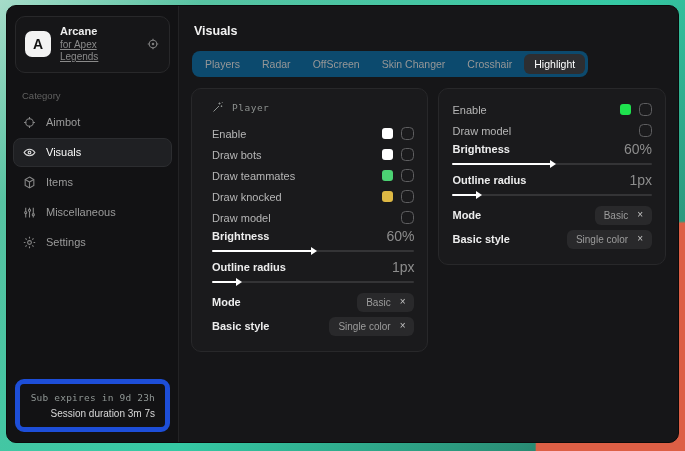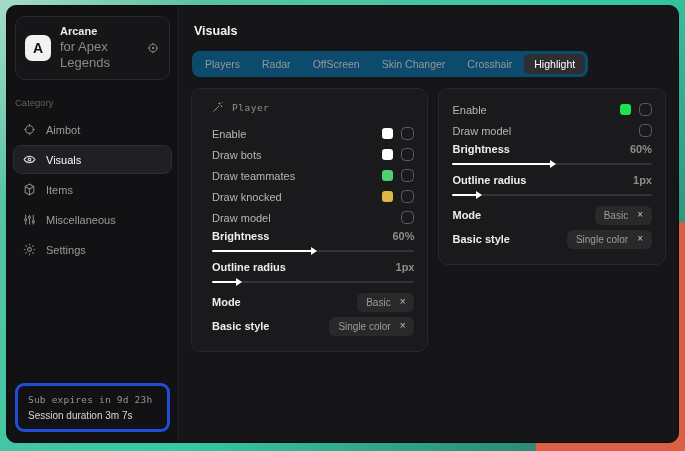--- a/index.html
+++ b/index.html
@@ -22,34 +22,34 @@
     margin:10px 8px 0; border:1px solid #28282a; border-radius:10px;
     padding:8px 9px; display:flex; align-items:center; gap:9px; background:#161618;
   }
   .logo {
     width:26px; height:26px; border-radius:7px; background:#f2f2f2; color:#111;
     display:flex; align-items:center; justify-content:center;
     font-weight:700; font-size:14px; flex-shrink:0;
   }
   .app-meta { line-height:1.25; }
   .app-name { font-size:11px; font-weight:700; color:#ededed; }
-  .app-sub  { font-size:13px; color:#8a8a8a; }
+  .app-sub  { font-size:10px; color:#8a8a8a;text-decoration:underline; }
   .hdr-icon { margin-left:auto; color:#7d7d7d; display:flex; }
-  .category { margin:17px 8px 7px; font-size:9.5px; color:#616161; }
+  .category { margin:17px 15px 7px; font-size:9.5px; color:#616161; }
   .nav { display:flex; flex-direction:column; gap:1px; padding:0 6px; }
   .nav-item {
     display:flex; align-items:center; gap:10px; padding:7px 9px;
     border-radius:8px; color:#9b9b9b; font-size:11px; border:1px solid transparent;
     cursor:default;
   }
   .nav-item.selected { background:#1f2023; border-color:#2c2d30; color:#fafafa; }
   .nav-item .icn { display:flex; color:inherit; opacity:.85; }
   .sidebar-footer {
-    margin:auto 8px 10px; border:3px solid #1d4ed8; border-radius:9px;
-    padding:8px 10px; display:flex; flex-direction:column; gap:5px;
+    margin:auto 8px 10px; border:5px solid #1d4ed8; border-radius:9px;
+    padding:8px 10px; display:flex; flex-direction:column; gap:5px;text-align:right;
   }
   .sub-line { font-family:"DejaVu Sans Mono", monospace; font-size:9.5px; color:#8f9694; letter-spacing:.2px; }
   .dur-line { font-size:10px; color:#d8d8d8; }
   
   .main { flex:1; background:#161618; padding:10px 12px 12px; overflow:hidden; }
   .main-title { font-size:12.5px; font-weight:700; color:#f2f2f2; margin:8px 0 13px 3px; }
   .tabbar { display:inline-flex; align-items:center; background:#0c4a6e; border-radius:8px; padding:3px; gap:2px; margin-left:1px; }
   .tab { font-size:10.5px; color:#979797; padding:4px 10px; border-radius:6px; white-space:nowrap; cursor:default; }
   .tab.selected { background:#2d2e31; color:#ffffff; }
   .panels { display:flex; gap:10px; margin-top:11px; align-items:flex-start; }
@@ -60,21 +60,21 @@
     display:flex; align-items:center; gap:8px; margin:2px 0 10px;
     color:#8d918f; font-family:"DejaVu Sans Mono", monospace; font-size:9.5px; letter-spacing:.5px;
   }
   .trow { display:flex; align-items:center; height:21px; font-size:11px; color:#b6b6b6; }
   .trow .controls { margin-left:auto; display:flex; align-items:center; gap:8px; }
   .swatch { width:11px; height:11px; border-radius:3px; cursor:pointer; }
   .checkbox { width:13px; height:13px; border:1.5px solid #5e5e60; border-radius:4.5px; background:transparent; cursor:pointer; }
   .srow { }
   .srow .lbl-line { display:flex; justify-content:space-between; align-items:center; height:16px; }
   .s-label { font-size:11px; font-weight:700; color:#ededed; }
-  .s-value { font-size:11px; color:#8d8d8d;font-weight:bold; }
+  .s-value { font-size:14px; color:#8d8d8d; }
   .slider { position:relative; height:12px; margin:1px 0 2px; cursor:pointer; }
   .slider .track { position:absolute; left:0; right:0; top:5px; height:2px; background:#343436; border-radius:1px; }
   .slider .fill  { position:absolute; left:0; top:5px; height:2px; background:#ffffff; border-radius:1px; }
   .slider .thumb {
     position:absolute; top:2px; width:0; height:0;
     border-left:6px solid #ffffff; border-top:4px solid transparent; border-bottom:4px solid transparent;
   }
   .selrow { display:flex; align-items:center; justify-content:space-between; margin-top:0; height:24px; }
   .sel-label { font-size:11px; font-weight:700; color:#ededed; }
   .tag {

